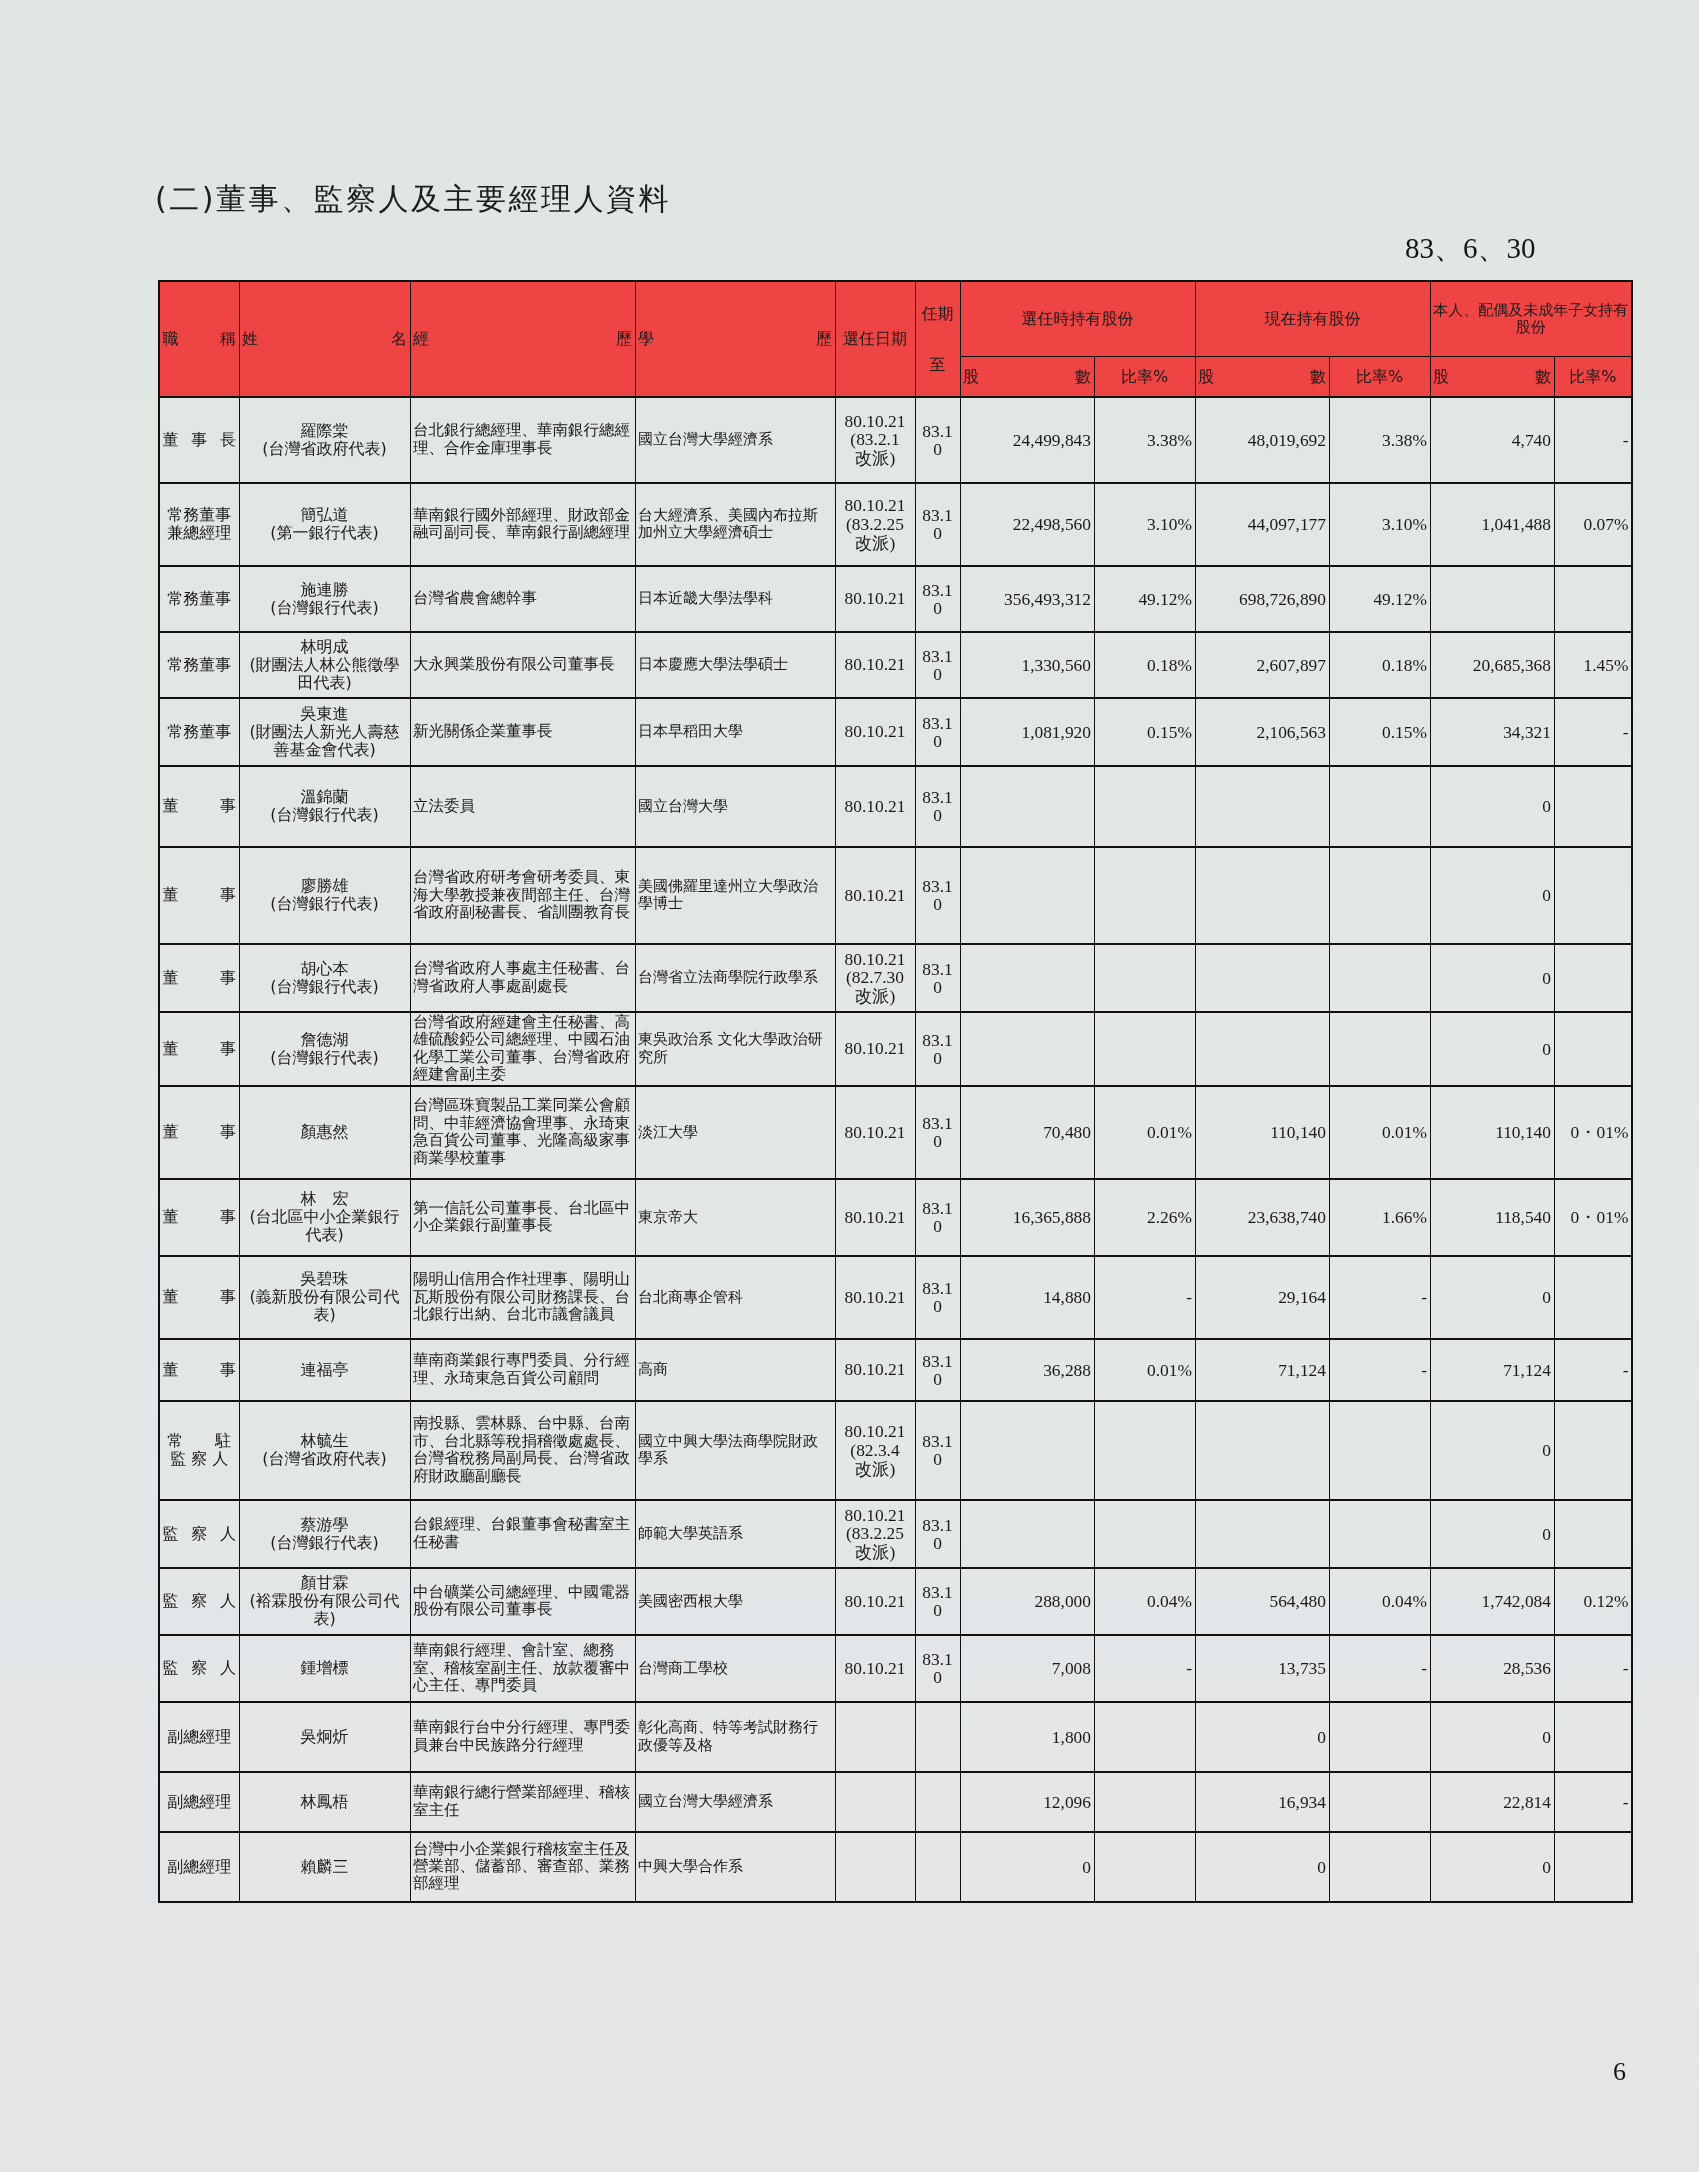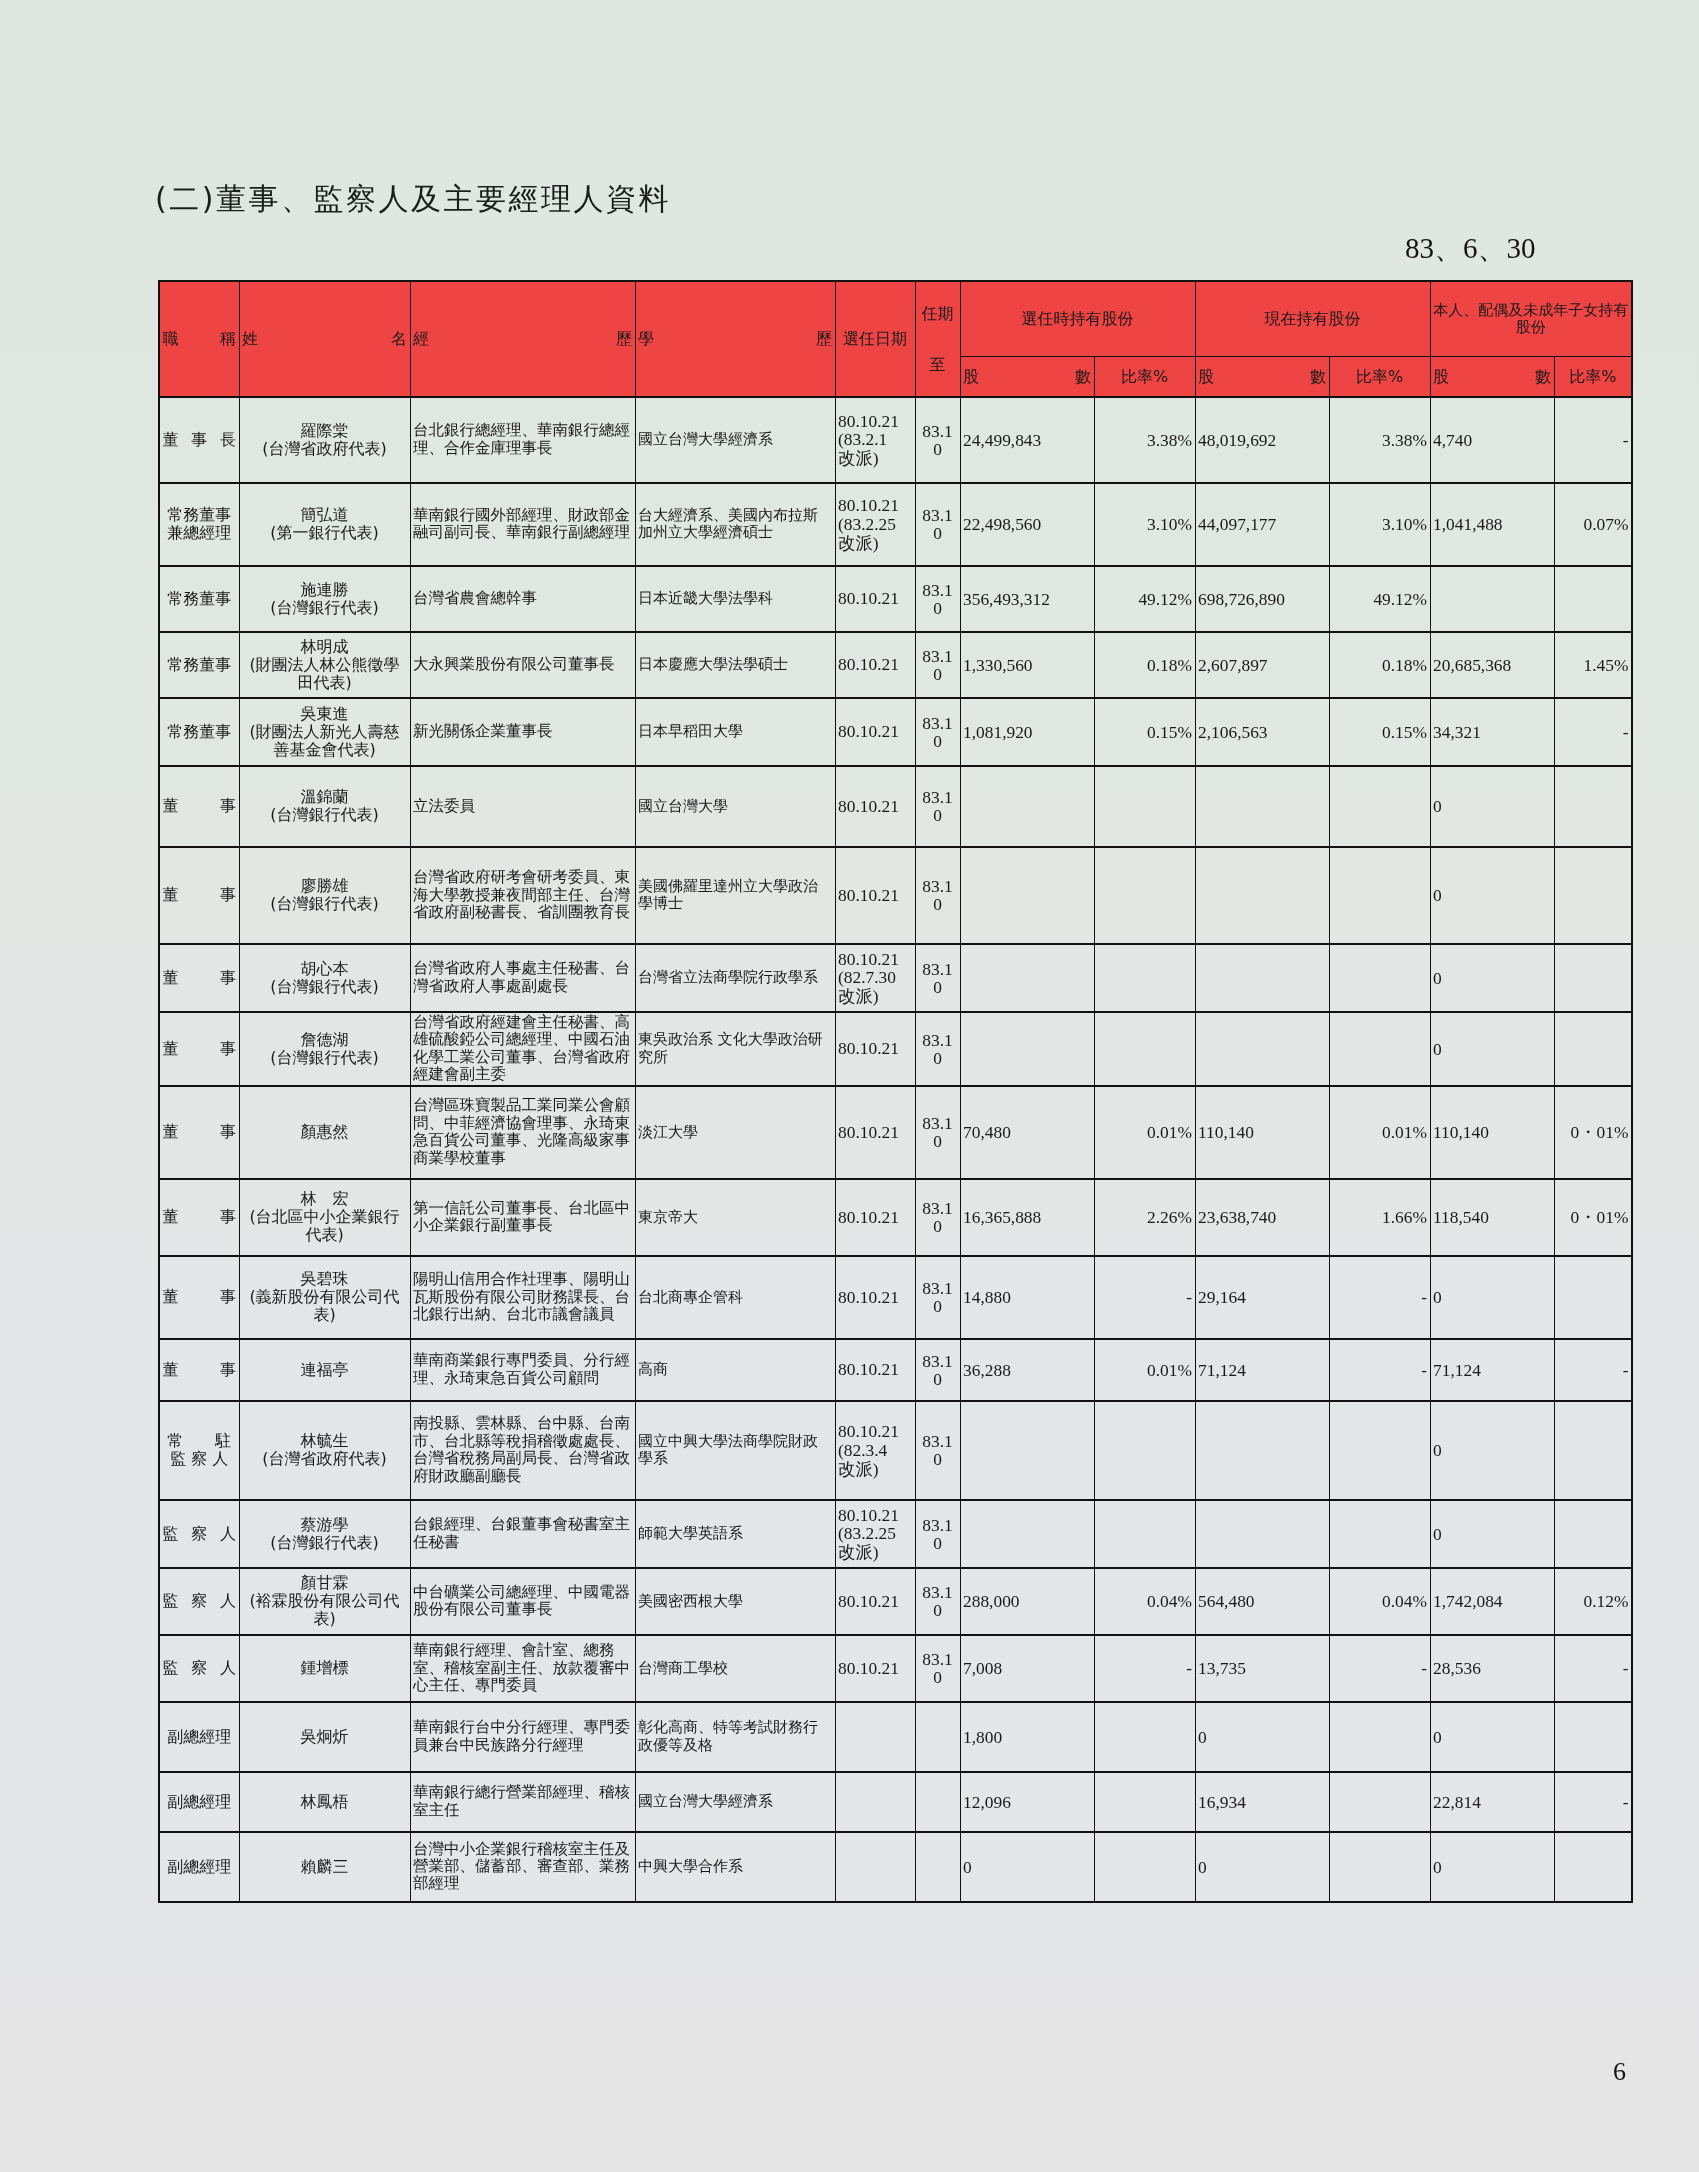--- a/index.html
+++ b/index.html
@@ -46,23 +46,23 @@
   thead th {
     background: #ef4444;
     font-weight: normal;
     font-size: 16px;
   }
   thead tr.h1 th { height: 72px; }
   thead tr.h2 th { height: 36px; }
   .spread { display: flex; justify-content: space-between; }
   .c { text-align: center; }
   .l { text-align: left; }
-  .num { font-family: "Liberation Serif", "DejaVu Serif", serif; font-size: 17.4px; white-space: nowrap; padding-right: 1.2px; }
+  .num { font-family: "Liberation Serif", "DejaVu Serif", serif; font-size: 17.4px; text-align: right; white-space: nowrap; padding-right: 1.2px; }
   .pct { font-family: "Liberation Serif", "DejaVu Serif", serif; font-size: 17.4px; text-align: right; white-space: nowrap; }
-  .date-cell { font-family: "Liberation Serif", "DejaVu Serif", serif; font-size: 17.4px; line-height: 18.6px; text-align: left; padding: 0 1.2px; white-space: pre-line; }
+  .date-cell { font-family: "Liberation Serif", "DejaVu Serif", serif; font-size: 17.4px; line-height: 18.6px; text-align: center; padding: 0 1.2px; white-space: pre-line; }
   .term { font-family: Liberation Serif, serif; font-size: 17.4px; text-align: center; padding: 0; }
   .title-cell { font-size: 16px; }
   .name-cell { text-align: center; font-size: 16px; }
   .name-cell .rep { display: block; }
   .exp { font-size: 15.5px; line-height: 17.4px; }
   .edu { font-size: 15px; line-height: 17.4px; }
   tbody tr.body-row td { background: transparent; }
 </style>
 </head>
 <body>

